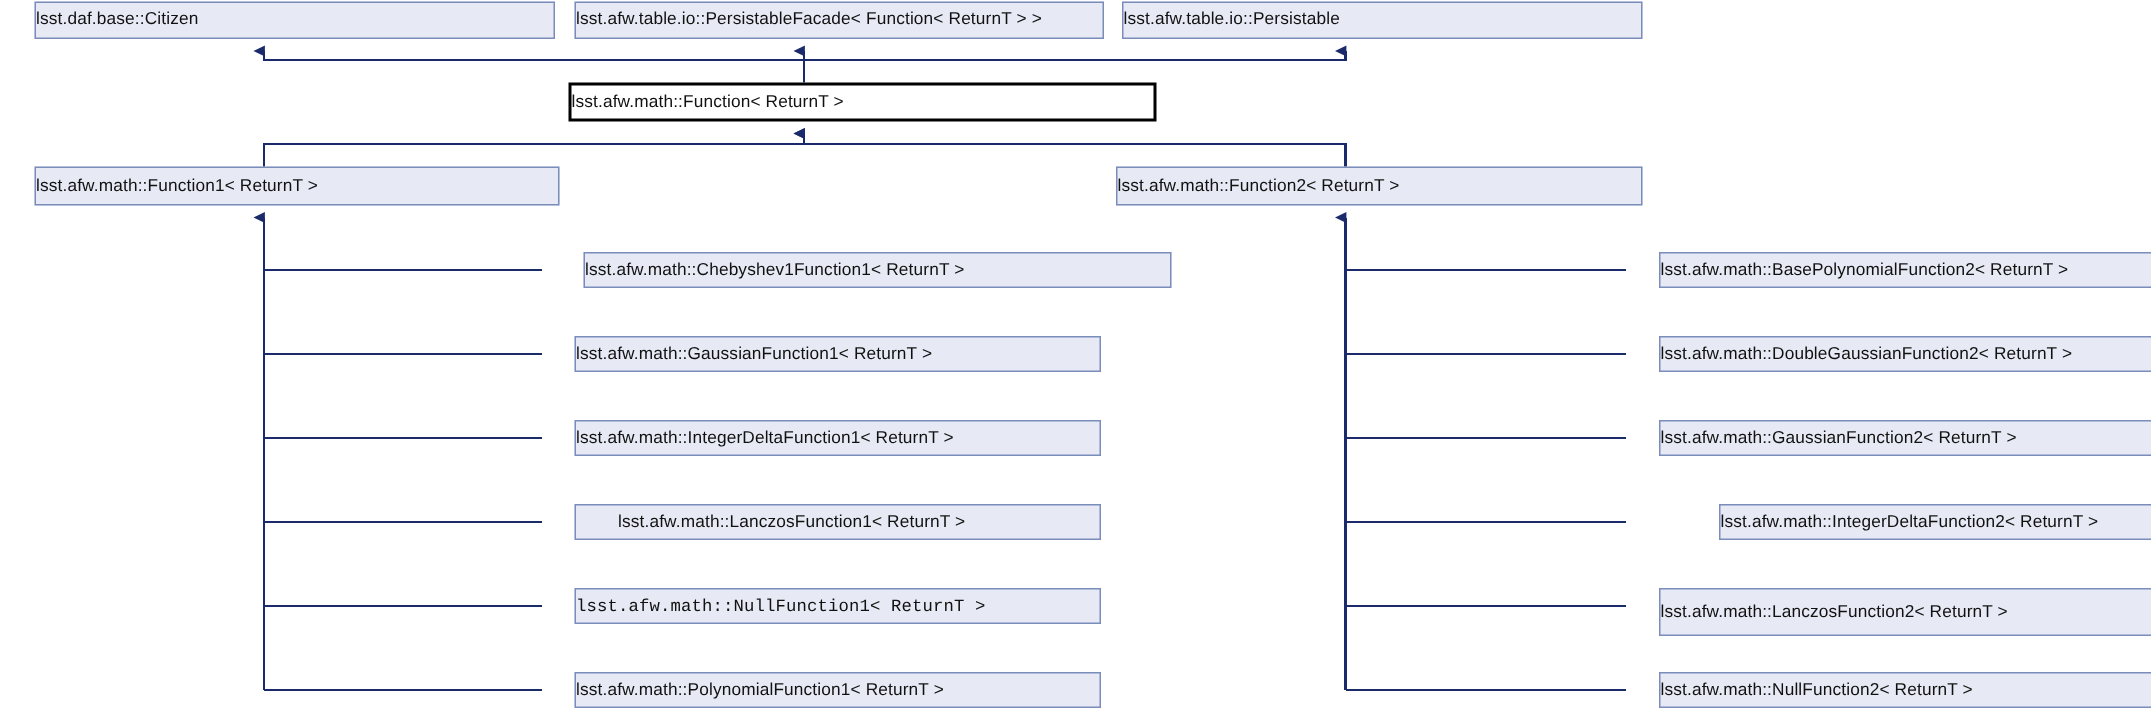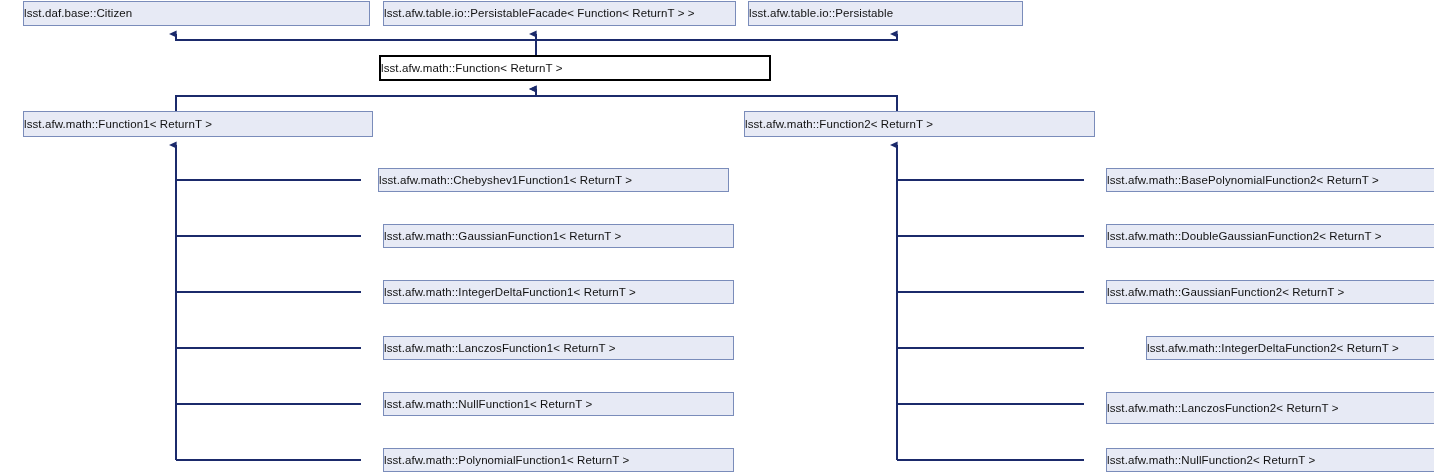--- a/index.html
+++ b/index.html
@@ -99,49 +99,49 @@
   </svg>
 
   <div class="node" style="left:1px; top:1px; width:347px; height:25px;">
     <span class="label">lsst.daf.base::Citizen</span>
   </div>
 
   <div class="node" style="left:361px; top:1px; width:353px; height:25px;">
     <span class="label">lsst.afw.table.io::PersistableFacade&lt; Function&lt; ReturnT &gt; &gt;</span>
   </div>
 
-  <div class="node" style="left:726px; top:1px; width:275px; height:25px;">
+  <div class="node" style="left:726px; top:1px; width:347px; height:25px;">
     <span class="label">lsst.afw.table.io::Persistable</span>
   </div>
 
   <div class="node current" style="left:357px; top:55px; width:392px; height:26px;">
     <span class="label">lsst.afw.math::Function&lt; ReturnT &gt;</span>
   </div>
 
   <div class="node" style="left:1px; top:111px; width:350px; height:26px;">
     <span class="label">lsst.afw.math::Function1&lt; ReturnT &gt;</span>
   </div>
 
   <div class="node" style="left:722px; top:111px; width:351px; height:26px;">
     <span class="label">lsst.afw.math::Function2&lt; ReturnT &gt;</span>
   </div>
 
-  <div class="node" style="left:356px; top:168px; width:351px; height:24px;">
+  <div class="node" style="left:367px; top:168px; width:392px; height:24px;">
     <span class="label">lsst.afw.math::Chebyshev1Function1&lt; ReturnT &gt;</span>
   </div>
   <div class="node" style="left:361px; top:224px; width:351px; height:24px;">
     <span class="label">lsst.afw.math::GaussianFunction1&lt; ReturnT &gt;</span>
   </div>
   <div class="node" style="left:361px; top:280px; width:351px; height:24px;">
     <span class="label">lsst.afw.math::IntegerDeltaFunction1&lt; ReturnT &gt;</span>
   </div>
-  <div class="node" style="left:361px; top:336px; width:351px; height:24px;">
+  <div class="node" style="left:361px; top:336px; width:351px; height:24px;padding-left:28px;">
     <span class="label">lsst.afw.math::LanczosFunction1&lt; ReturnT &gt;</span>
   </div>
-  <div class="node" style="left:361px; top:392px; width:351px; height:24px;">
+  <div class="node" style="left:361px; top:392px; width:351px; height:24px;font-family:Liberation Mono, monospace;">
     <span class="label">lsst.afw.math::NullFunction1&lt; ReturnT &gt;</span>
   </div>
   <div class="node" style="left:361px; top:448px; width:351px; height:24px;">
     <span class="label">lsst.afw.math::PolynomialFunction1&lt; ReturnT &gt;</span>
   </div>
 
   <div class="node folded" style="left:1084px; top:168px; width:349px; height:24px;">
     <span class="label">lsst.afw.math::BasePolynomialFunction2&lt; ReturnT &gt;</span>
   </div>
   <div class="node" style="left:1084px; top:224px; width:349px; height:24px;">

